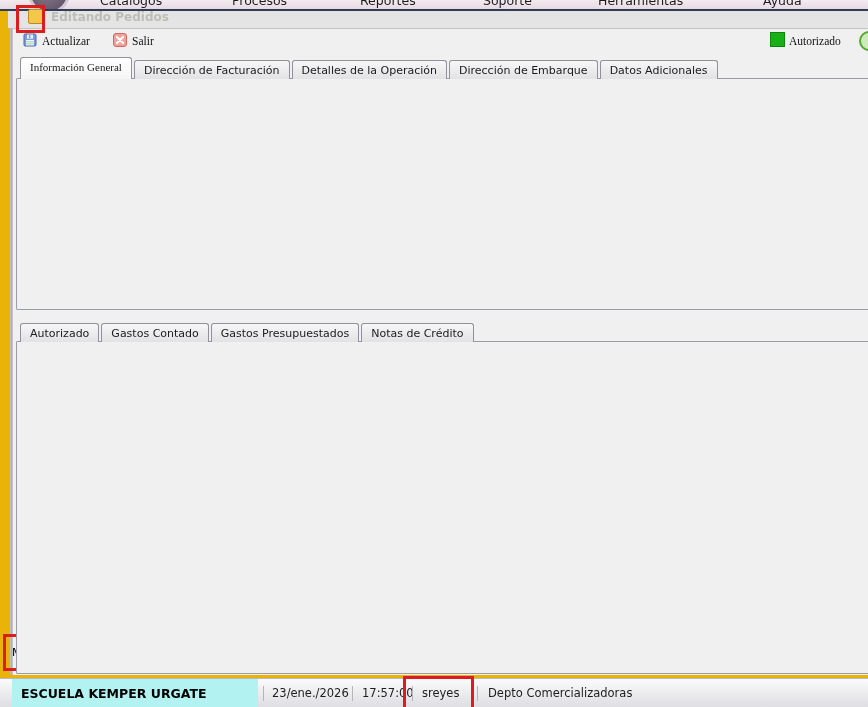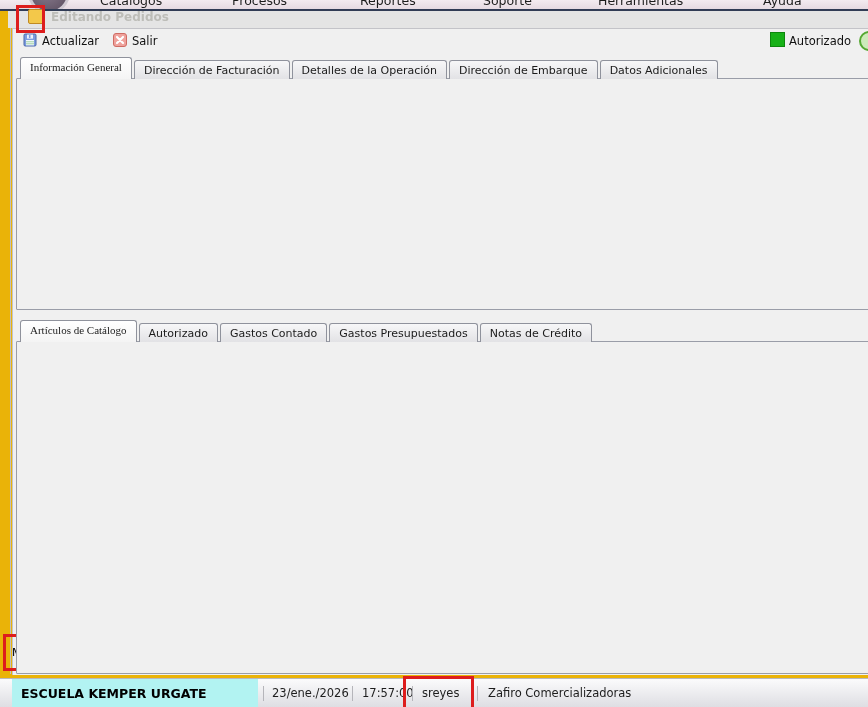--- a/index.html
+++ b/index.html
@@ -13,21 +13,21 @@
            background:radial-gradient(circle at 45% 40%,#8d7f91,#574a5c);border:3px solid #cfc9d2;}
   #darkline{left:0;top:9px;width:868px;height:2px;background:#313c55;}
   
   #titlestrip{left:8px;top:11px;width:868px;height:17px;background:#e4e4e4;}
   #winicon{position:absolute;left:20px;top:-2px;width:14px;height:13px;background:#f3c84a;border:1px solid #c08a22;border-radius:2px;}
   #wintitle{position:absolute;left:43px;top:-1px;color:#bdbdb8;font-weight:bold;font-size:12px;}
   
   #panel{left:12px;top:28px;width:856px;height:646px;background:#f0f0f0;border-top:1px solid #c3c3c8;border-left:1px solid #c3c3c8;}
   #leftline{left:10px;top:28px;width:1px;height:646px;background:#c0c0c0;}
   
-  .tbarlabel{position:absolute;top:32px;height:18px;line-height:18px;font-size:11.5px;color:#111;}
+  .tbarlabel{position:absolute;top:32px;height:18px;line-height:18px;font-size:11.5px;color:#111;font-family:Liberation Serif, serif;}
   .icon16{position:absolute;top:32px;width:16px;height:16px;}
   
   .tabstrip{position:absolute;display:flex;align-items:flex-end;height:22px;}
   .tab{box-sizing:border-box;padding:3px 9px 2px 9px;height:19px;line-height:13px;font-size:11px;color:#1b1b1b;
        border:1px solid #8f929c;border-bottom:none;border-radius:3px 3px 0 0;
        background:linear-gradient(#f7f7f8,#e2e2e5);margin-right:2px;white-space:nowrap;}
   .tab.active{height:22px;background:linear-gradient(#ffffff,#f4f4f4);position:relative;z-index:4;font-weight:normal;font-family:Liberation Serif, serif;}
   .groupbox{position:absolute;border:1px solid #9a9da8;background:#f0f0f0;border-radius:1px;}
   
   .lbl{position:absolute;height:18px;line-height:18px;text-align:right;white-space:nowrap;}
@@ -185,21 +185,20 @@
 
   <div class="lbl" style="left:440px;top:182px;width:138px">Uso de CFDI:</div>
   <div class="inp" style="left:583px;top:181px;width:40px">S01</div>
   <div class="inp" style="left:625px;top:181px;width:130px">Sin efectos fiscales.</div>
   <div class="dots on" style="left:757px;top:181px;width:28px">···</div>
 
   <div class="lbl" style="left:440px;top:206px;width:138px">Depto. del Cliente:</div>
   <div class="inp" style="left:583px;top:205px;width:202px"></div>
 
   <div class="tabstrip" style="left:20px;top:320px;z-index:3">
-    <div class="tab active">Artículos de Catálogo</div>
     <div class="tab">Autorizado</div>
     <div class="tab">Gastos Contado</div>
     <div class="tab">Gastos Presupuestados</div>
     <div class="tab">Notas de Crédito</div>
   </div>
   <div class="groupbox" style="left:16px;top:341px;width:852px;height:331px;z-index:1"></div>
 
   <div id="gtoolbar" class="abs">
     <span class="tbtn">
         <svg width="16" height="16">
@@ -404,20 +403,20 @@
 
   <div id="statusbar" class="abs">
     <div id="companypane">ESCUELA KEMPER URGATE</div>
     <span class="sbsep" style="left:263px"></span>
     <span class="sbtext" style="left:272px">23/ene./2026</span>
     <span class="sbsep" style="left:352px"></span>
     <span class="sbtext" style="left:362px">17:57:00</span>
     <span class="sbsep" style="left:412px"></span>
     <span class="sbtext" style="left:422px">sreyes</span>
     <span class="sbsep" style="left:477px"></span>
-    <span class="sbtext" style="left:488px">Zafiro Comercializadoras</span>
+    <span class="sbtext" style="left:488px">Depto Comercializadoras</span>
   </div>
 
   <div class="redbox" style="left:16px;top:5px;width:23px;height:22px"></div>
   <div class="redbox" style="left:3px;top:634px;width:183px;height:31px"></div>
   <div class="redbox" style="left:403px;top:676px;width:65px;height:30px"></div>
 
 </div>
 
 </body></html>

